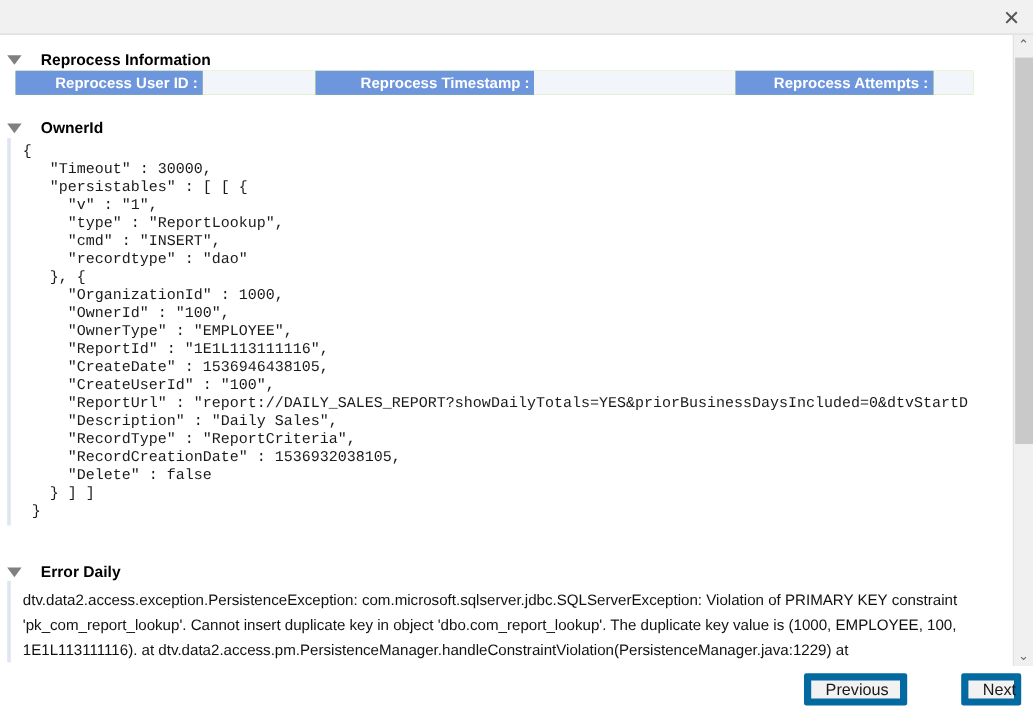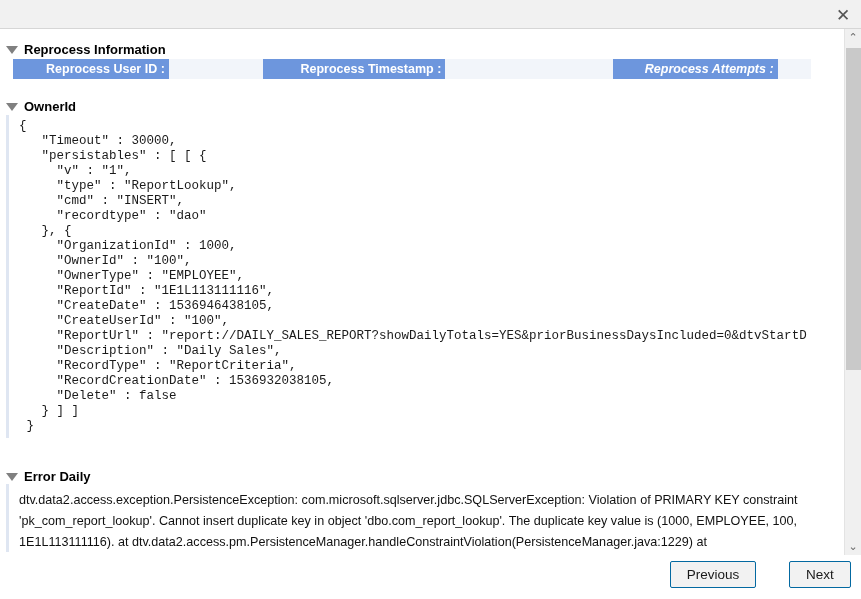--- a/index.html
+++ b/index.html
@@ -53,21 +53,21 @@
 
   .content {
     position: relative;
     padding: 0;
   }
 
   
   .section-header {
     display: flex;
     align-items: center;
-    gap: 6px;
+    gap: 16px;
     padding: 17px 0 0 6px;
     height: 24px;
     cursor: pointer;
     user-select: none;
   }
   .tri {
     width: 0; height: 0;
     border-left: 6px solid transparent;
     border-right: 6px solid transparent;
     border-top: 8px solid #808080;
@@ -110,21 +110,21 @@
     display: flex;
     align-items: center;
     padding-left: 5px;
     overflow: hidden;
     white-space: nowrap;
   }
   .fl-1 { width: 159px; }
   .fv-1 { width: 96px; }
   .fl-2 { width: 186px; }
   .fv-2 { width: 171px; }
-  .fl-3 { width: 168px; font-style: italic; }
+  .fl-3 { width: 168px; }
   .fv-3 { width: 34px; }
 
   
   .code-block {
     margin: 5px 0 0 6px;
     border-left: 3px solid #dfe6f2;
     padding: 4px 0 4px 10px;
     width: 838px;
     overflow: hidden;
   }
@@ -196,30 +196,31 @@
     left: 0; bottom: 0;
     width: 861px;
     height: 44px;
     background: #ffffff;
   }
   .btn {
     position: absolute;
     bottom: 11px;
     height: 27px;
     background: #f2f2f2;
-    border: 1px solid #0369a1;
+    border: 6px solid #0369a1;
     border-radius: 2px;
     font-family: "Liberation Sans", sans-serif;
     font-size: 13.5px;
     color: #1a1a1a;
     cursor: pointer;
     padding: 0 12px;
+    text-align: right;
   }
   .btn-prev { right: 105px; width: 86px; }
-  .btn-next { right: 10px; width: 62px; }
+  .btn-next { right: 10px; width: 50px; }
 </style>
 </head>
 <body>
 
 <div id="app">
 
   <div class="topbar">
     <button class="close-btn">✕</button>
   </div>
 

